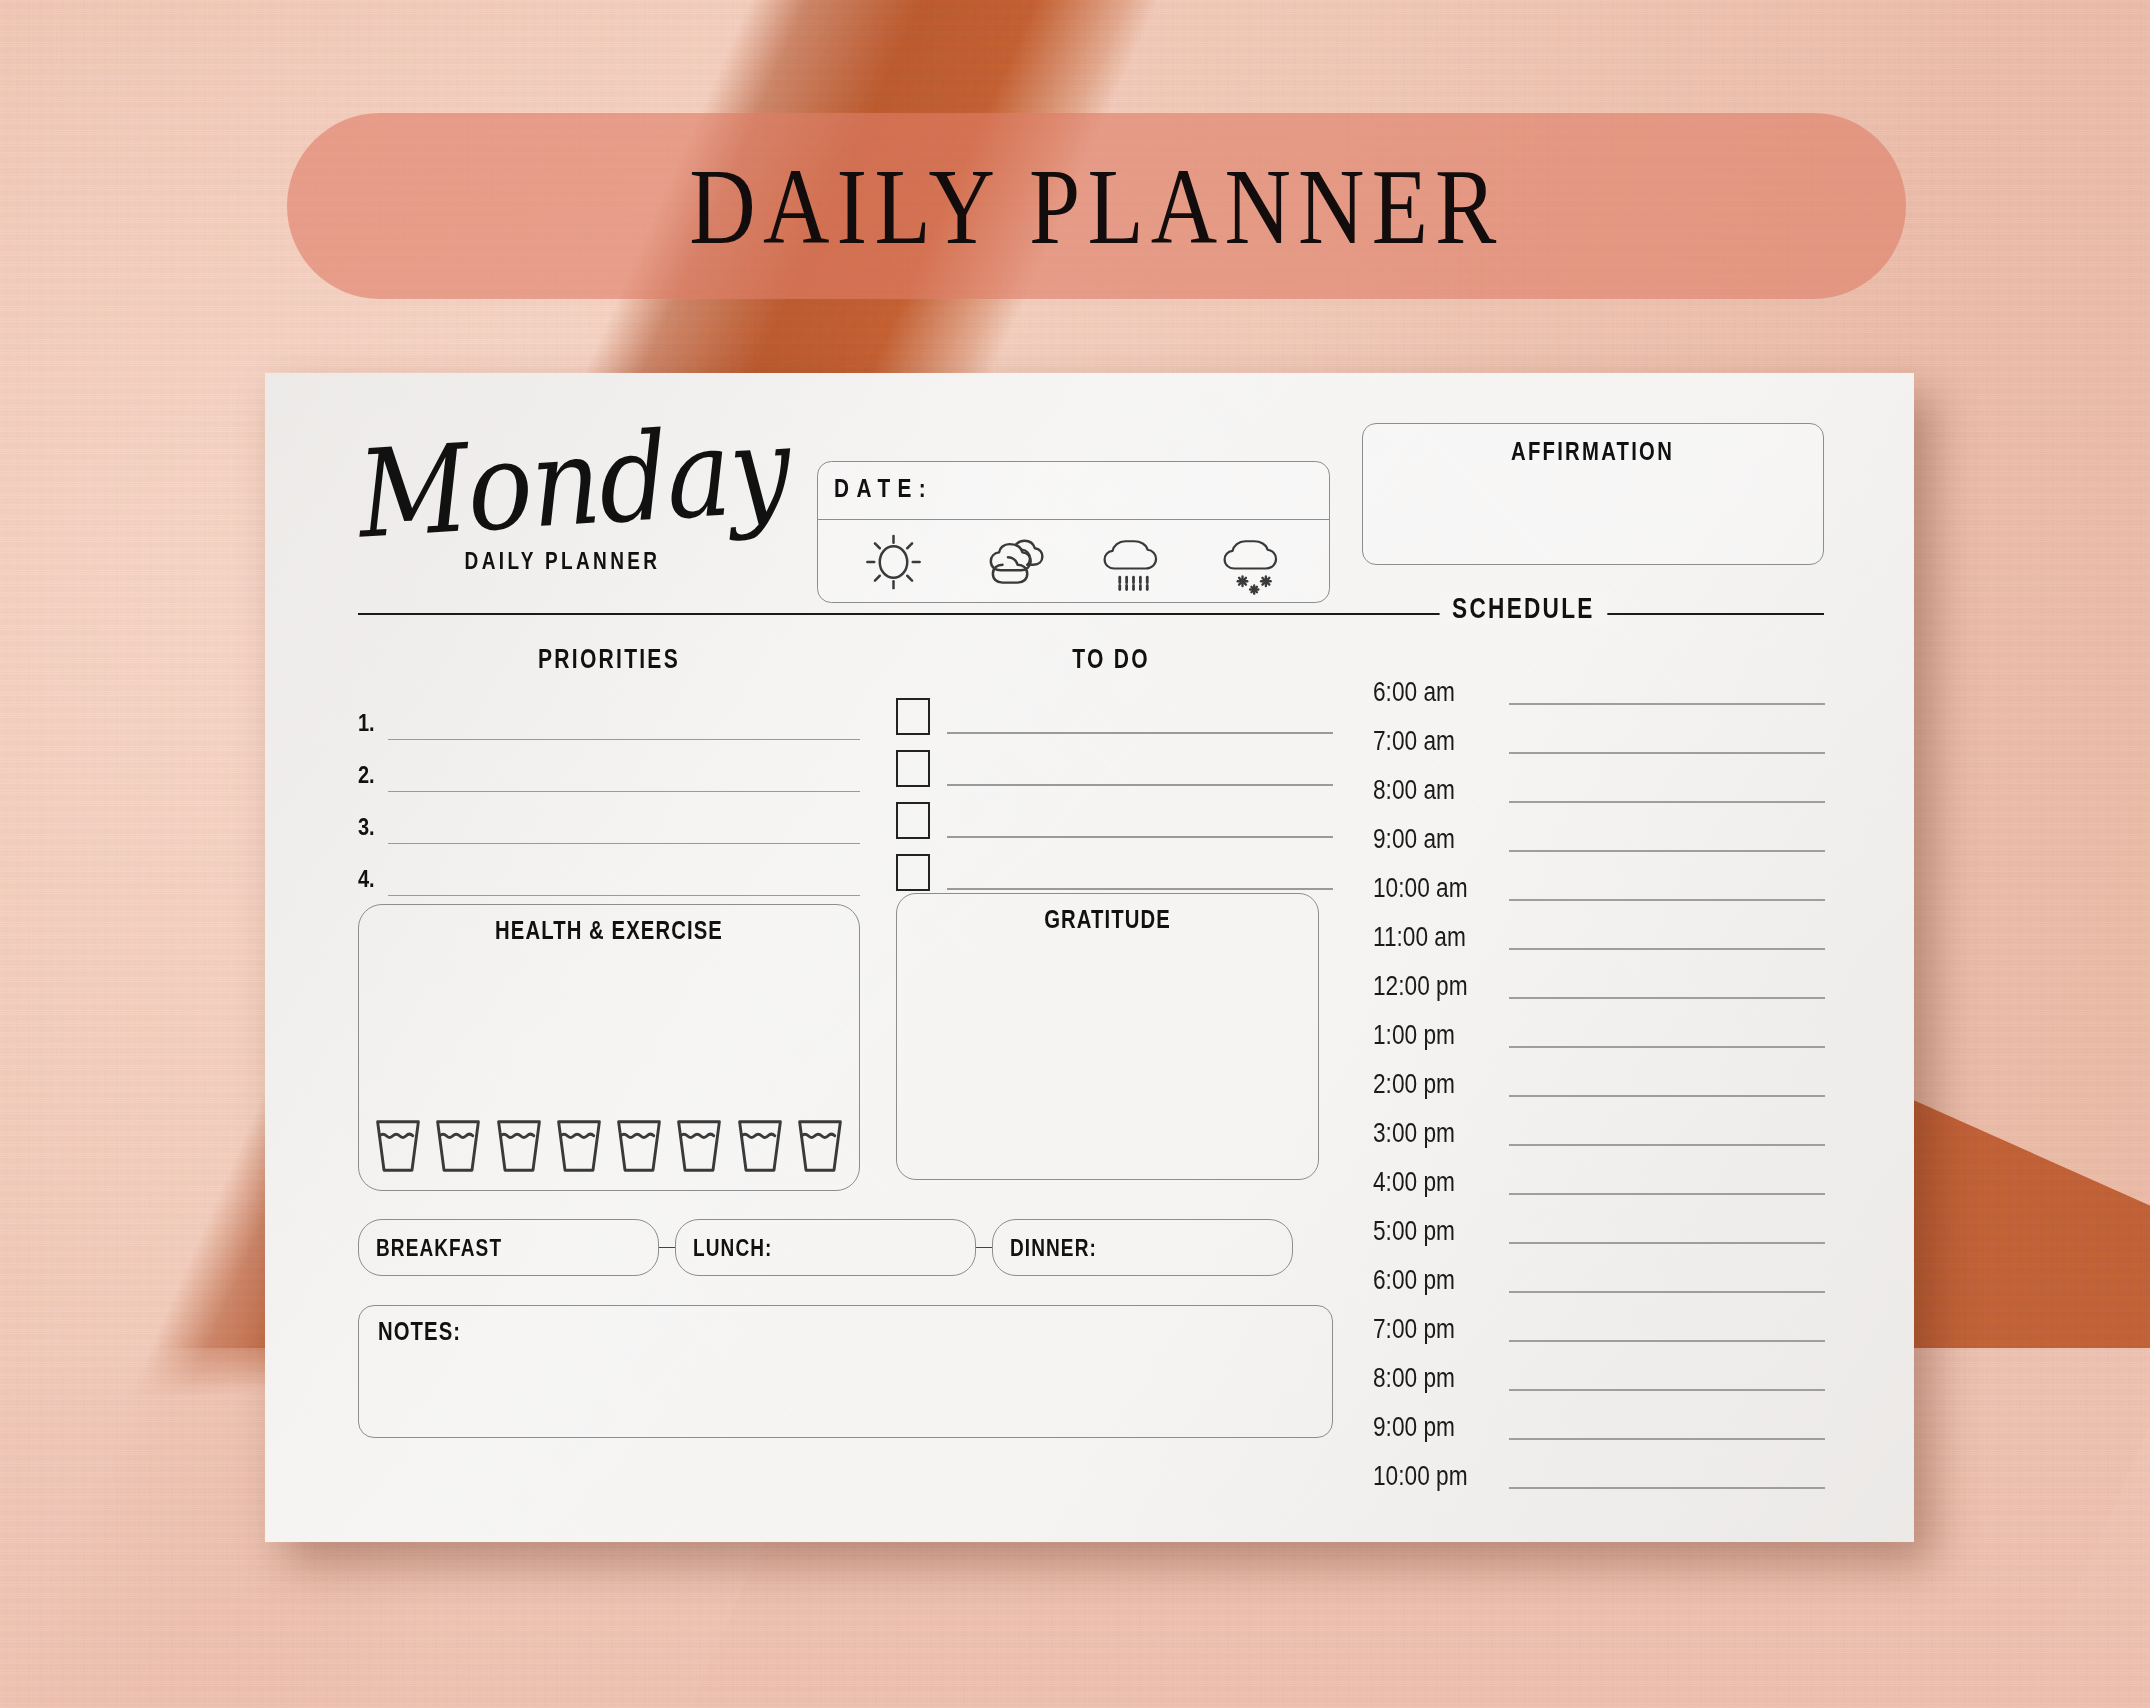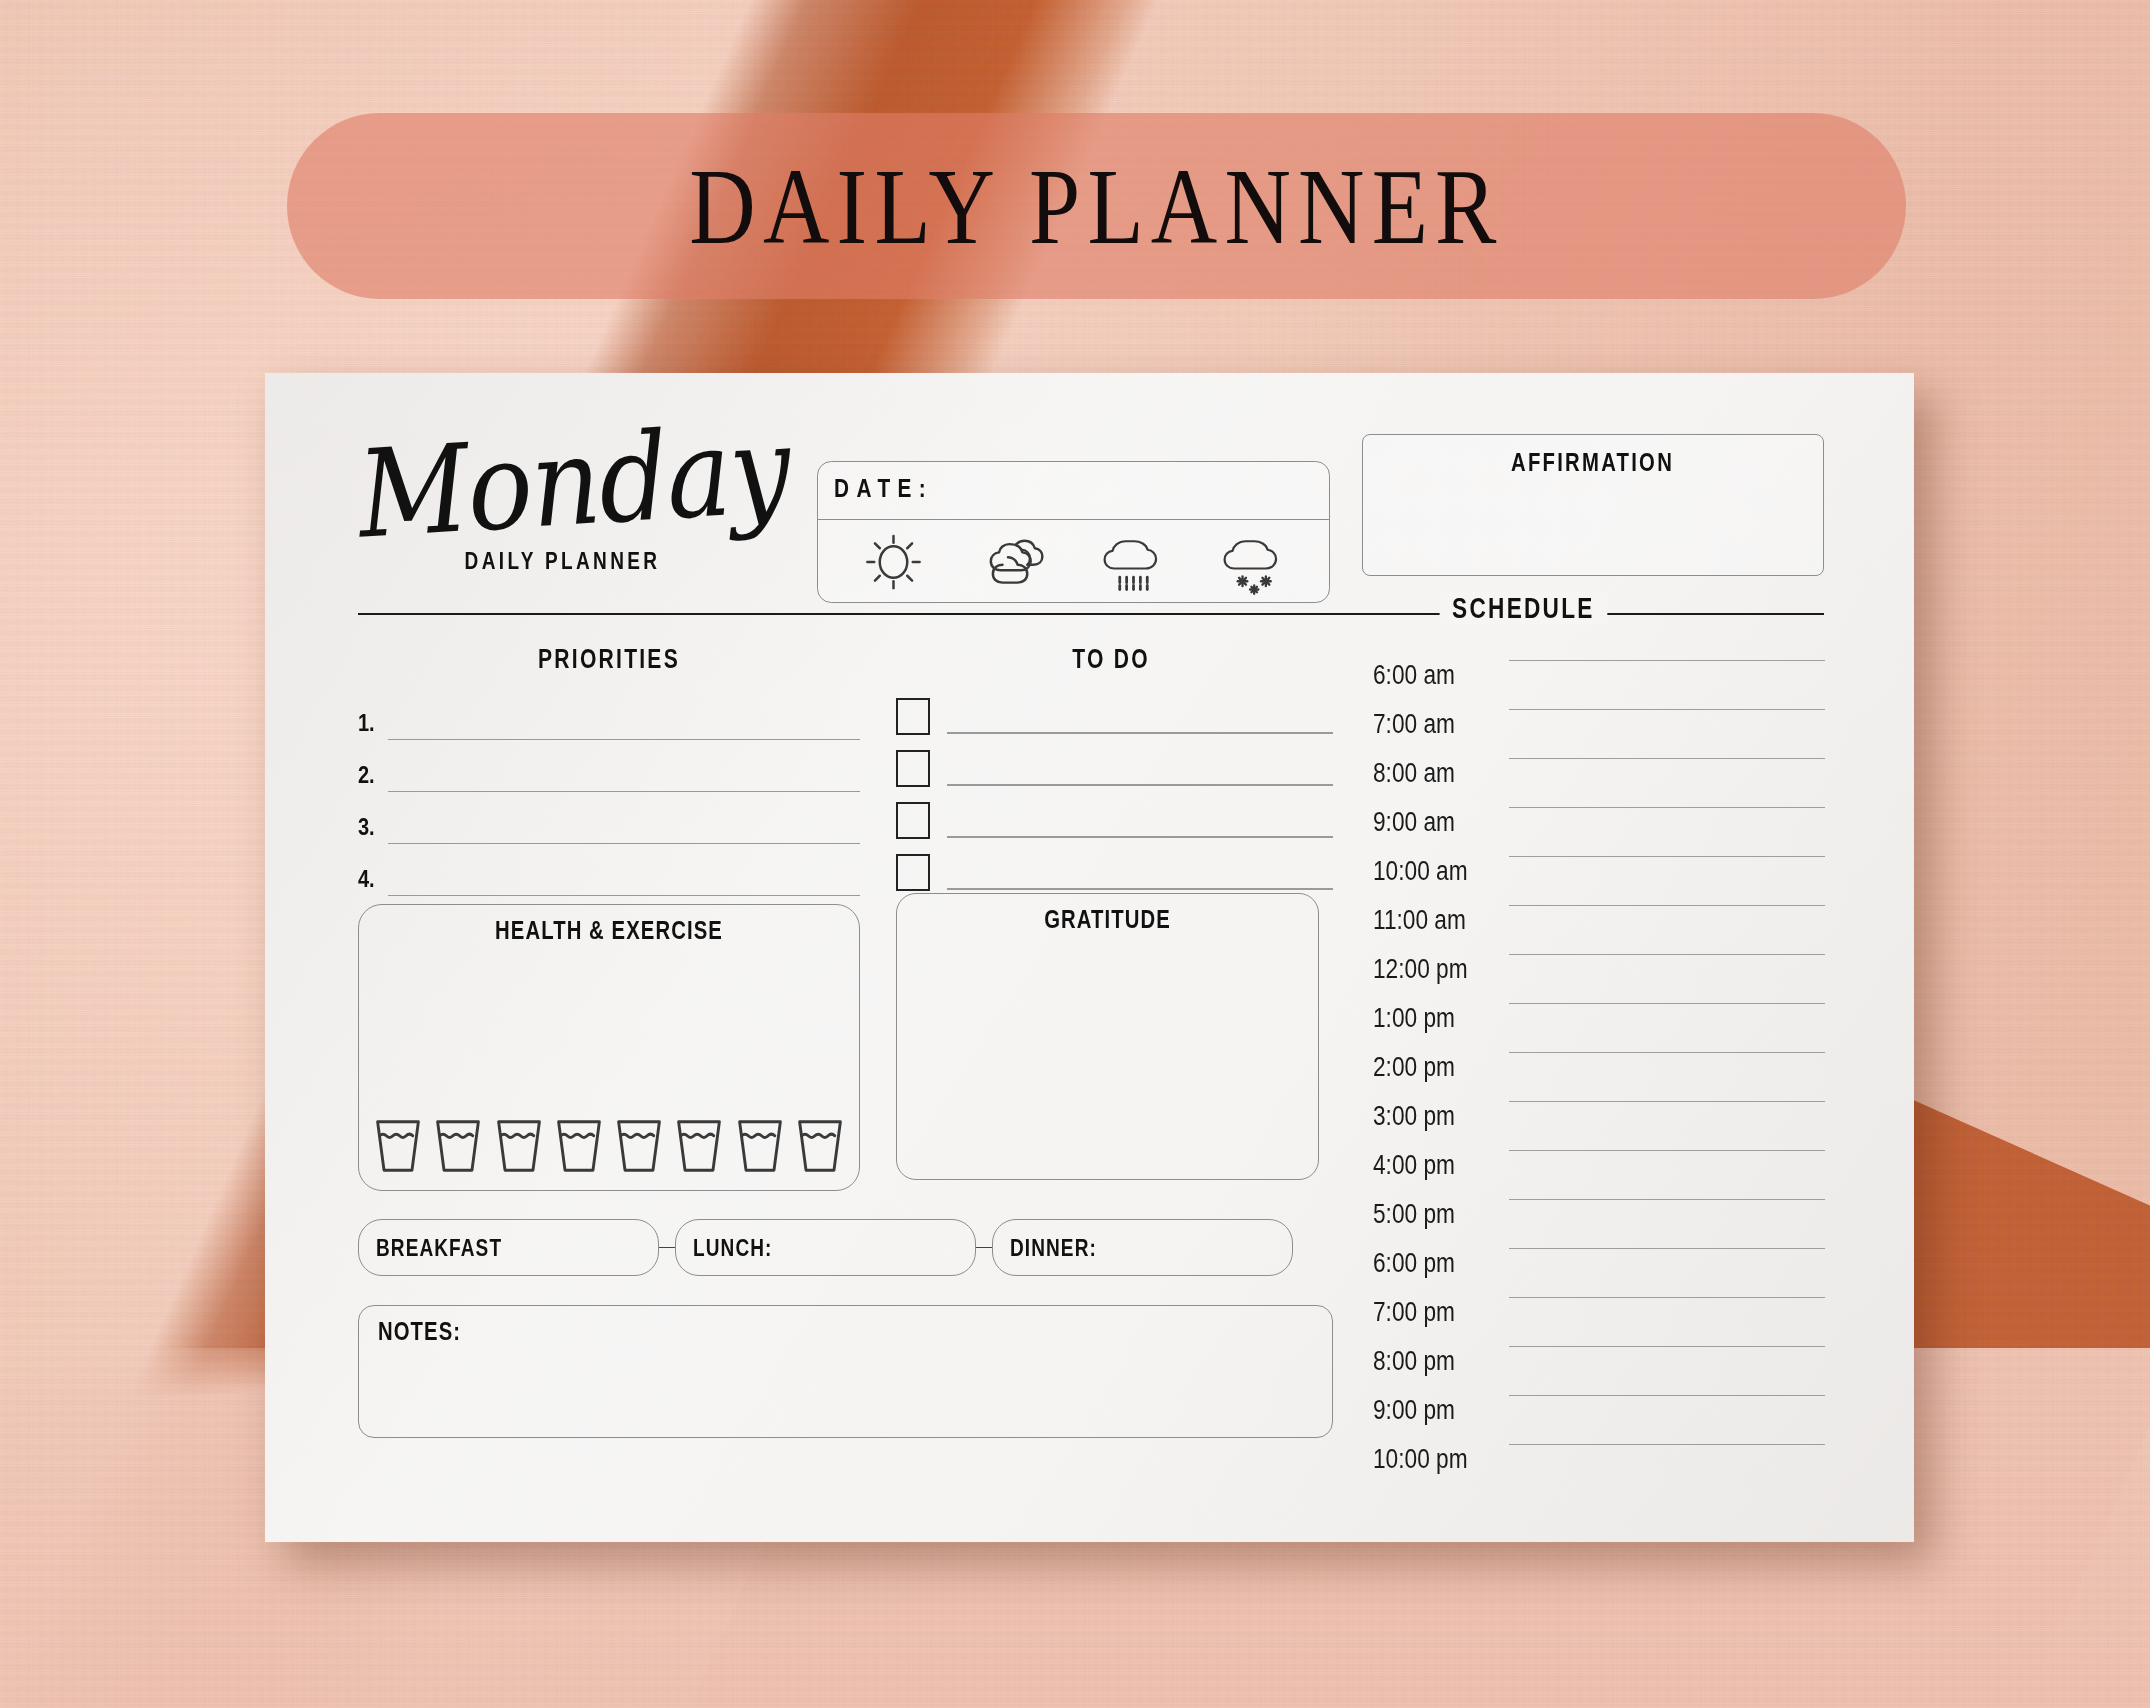--- a/index.html
+++ b/index.html
@@ -212,25 +212,25 @@
     align-items: center;
     justify-content: space-around;
     padding: 0 16px;
   }
   .wicon { width: 75px; height: 66px; display:block; }
 
   
   #affirmation-box {
     position: absolute;
     left: 1004px;
-    top: 18px;
+    top: 7px;
     width: 462px;
     height: 142px;
     border: 1.4px solid #8d8d8d;
-    border-radius: 8px;
+    border-radius: 14px;
     background: rgba(255,255,255,0.25);
     text-align: center;
   }
   #affirmation-label {
     margin-top: 11.5px;
     font-size: 26px;
     letter-spacing: 2.9px;
     display:inline-block;
   }
 
@@ -437,20 +437,21 @@
 
   
   #schedule {
     position: absolute;
     left: 1108px;
     top: 287px;
     width: 452px;
   }
   .sched-row {
     display: flex;
+    align-items: flex-end;
     height: 49px;
   }
   .sched-time {
     width: 136px;
     font-family: "Liberation Sans Narrow", "Liberation Sans", sans-serif;
     font-size: 27px;
     font-weight: 500;
     color: #1a1a1a;
     transform: scaleX(0.84);
     transform-origin: left bottom;

